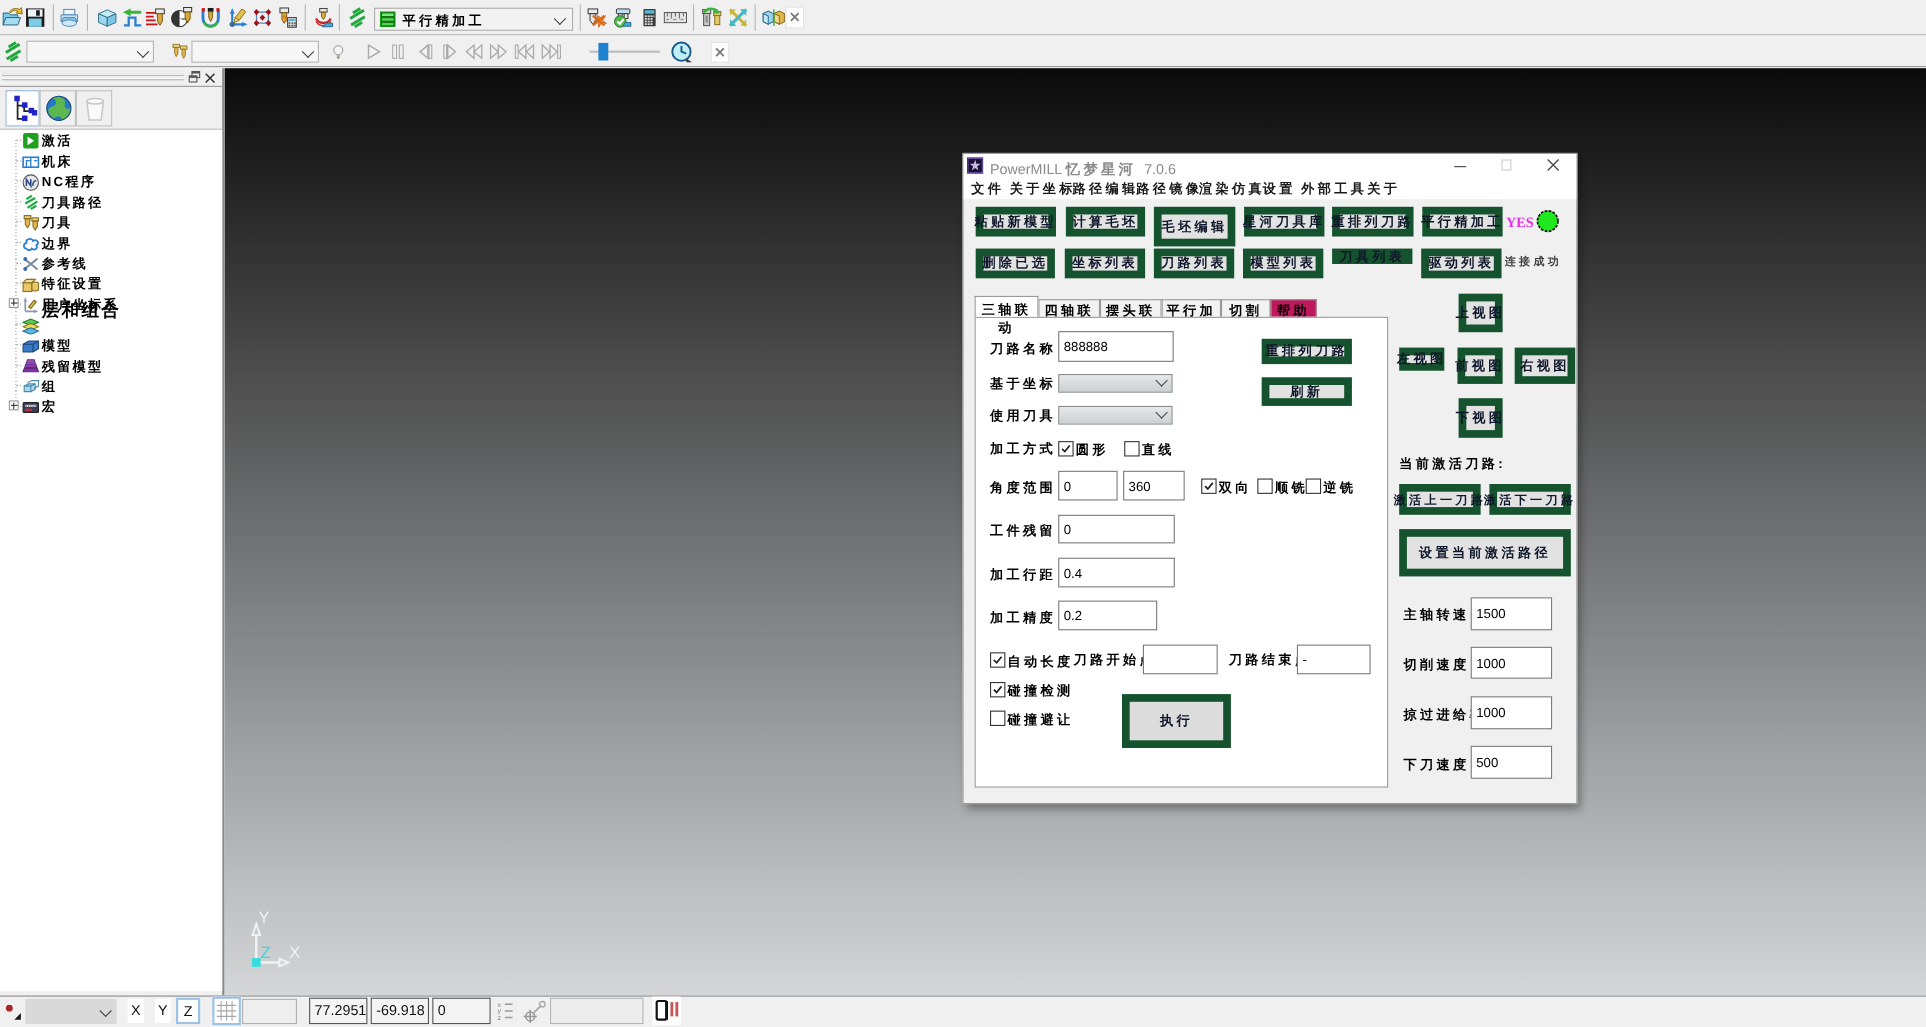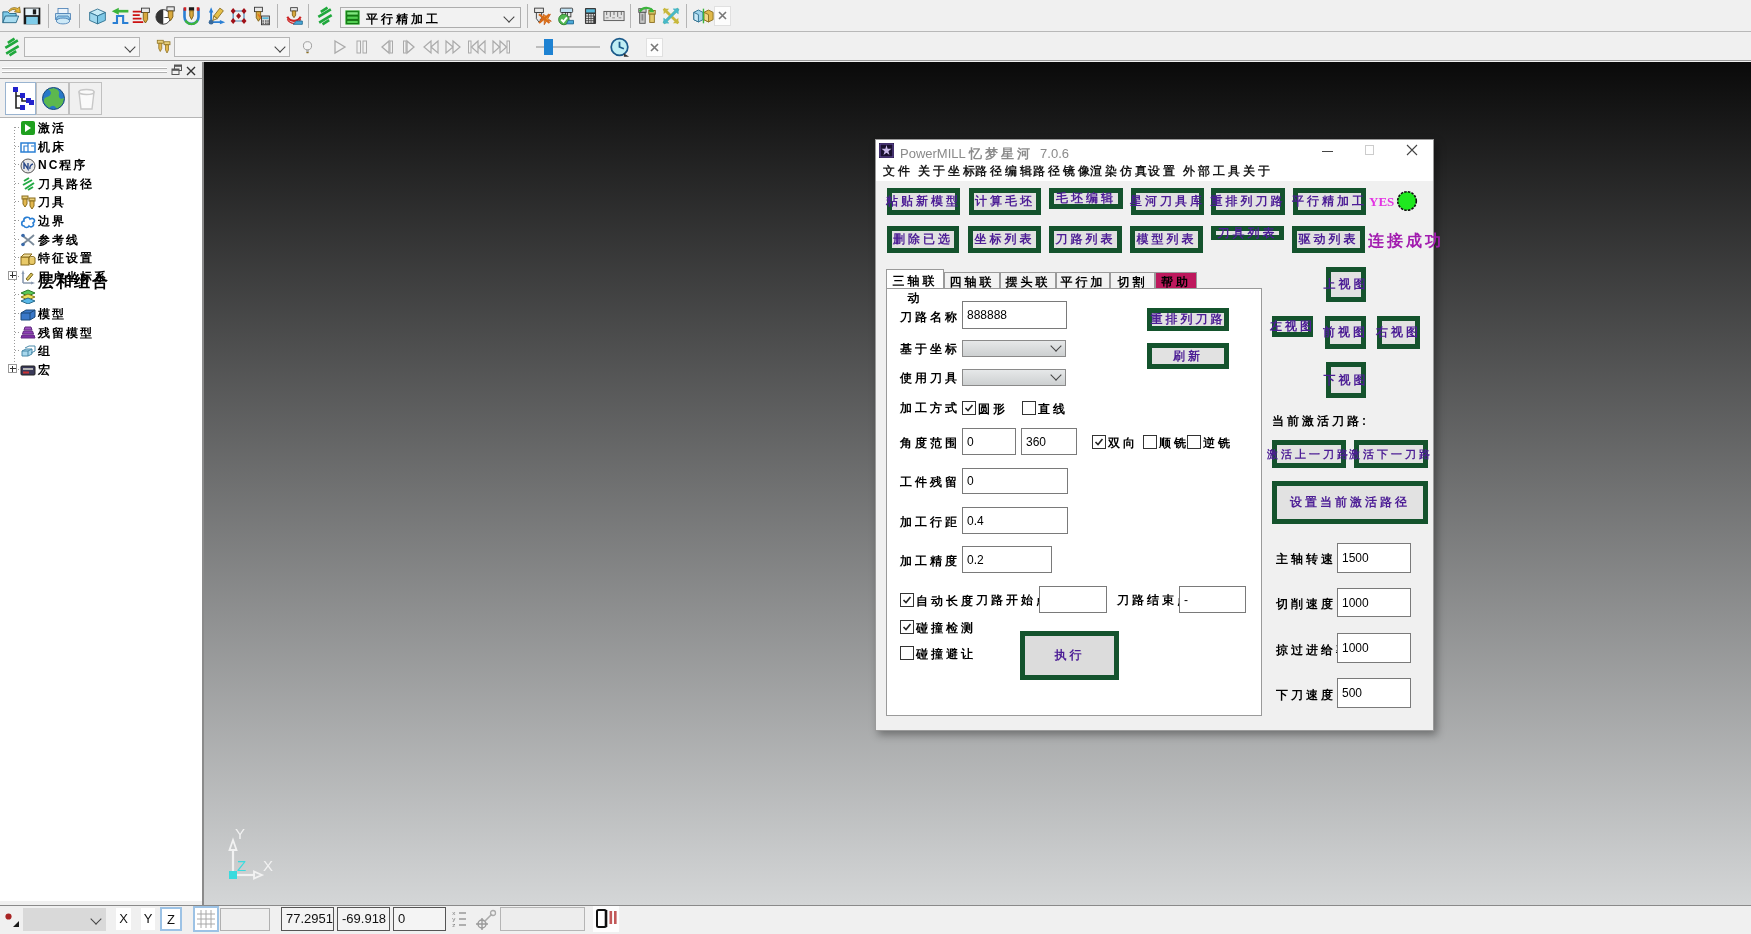--- a/index.html
+++ b/index.html
@@ -1,19 +1,19 @@
 <!DOCTYPE html>
 <html><head><meta charset="utf-8">
 <style>
 *{margin:0;padding:0;box-sizing:border-box}
 html,body{width:1751px;height:934px;overflow:hidden;background:#f0f0f0;
  font-family:"Liberation Sans",sans-serif;position:relative}
 .ab{position:absolute}
 .cjk{letter-spacing:3px;font-weight:bold}
-.btn{position:absolute;background:#e2e2e2;border:5px solid #14532d;color:#4c1d95;
+.btn{position:absolute;background:#e2e2e2;border:7px solid #14532d;color:#0f172a;
  display:flex;align-items:center;justify-content:center;font-size:12px;white-space:nowrap}
 .inp{position:absolute;background:#fff;border:1px solid #7a7a7a;color:#000;
  font-size:12px;display:flex;align-items:center;padding-left:4px}
 .cb{position:absolute;width:14px;height:14px;background:#fff;border:1px solid #333}
 .lbl{position:absolute;font-size:12px;color:#000;white-space:nowrap}
 .combo{position:absolute;background:#fff;border:1px solid #7a7a7a}
 .combod{position:absolute;background:linear-gradient(#e6e8e9,#cdd0d1);border:1px solid #8a8a8a}
 .chev{position:absolute;width:8px;height:8px;border-right:1.6px solid #444;border-bottom:1.6px solid #444;transform:rotate(45deg)}
 </style></head><body>
 
@@ -436,35 +436,35 @@
 <div class="lbl cjk" style="left:883px;top:163px;font-size:12px;color:#1a1a1a">文件</div>
 <div class="lbl cjk" style="left:918px;top:163px;font-size:12px;color:#1a1a1a">关于坐标</div>
 <div class="lbl cjk" style="left:975px;top:163px;font-size:12px;color:#1a1a1a">路径编辑</div>
 <div class="lbl cjk" style="left:1033px;top:163px;font-size:12px;color:#1a1a1a">路径镜像</div>
 <div class="lbl cjk" style="left:1090px;top:163px;font-size:12px;color:#1a1a1a">渲染仿真</div>
 <div class="lbl cjk" style="left:1148px;top:163px;font-size:12px;color:#1a1a1a">设置</div>
 <div class="lbl cjk" style="left:1183px;top:163px;font-size:12px;color:#1a1a1a">外部工具</div>
 <div class="lbl cjk" style="left:1243px;top:163px;font-size:12px;color:#1a1a1a">关于</div>
 <div class="btn cjk" style="left:887px;top:188px;width:73px;height:27px">粘贴新模型</div>
 <div class="btn cjk" style="left:969px;top:188px;width:72px;height:27px">计算毛坯</div>
-<div class="btn cjk" style="left:1049px;top:188px;width:74px;height:21px">毛坯编辑</div>
+<div class="btn cjk" style="left:1049px;top:188px;width:74px;height:36px">毛坯编辑</div>
 <div class="btn cjk" style="left:1131px;top:188px;width:73px;height:27px">星河刀具库</div>
 <div class="btn cjk" style="left:1211px;top:188px;width:74px;height:27px">重排列刀路</div>
 <div class="btn cjk" style="left:1293px;top:188px;width:73px;height:27px">平行精加工</div>
 <div class="ab" style="left:1369px;top:194px;font-size:13px;color:#e332e3;font-weight:bold;font-family:'Liberation Serif',serif">YES</div>
 <svg class="ab" style="left:1396px;top:190px" width="22" height="22">
     <circle cx="11" cy="11" r="9.3" fill="#1fe81f" stroke="#111" stroke-width="1.6" stroke-dasharray="2.5 1.2"></circle>
   </svg>
 <div class="btn cjk" style="left:887px;top:226px;width:72px;height:27px">删除已选</div>
 <div class="btn cjk" style="left:968px;top:226px;width:73px;height:27px">坐标列表</div>
 <div class="btn cjk" style="left:1049px;top:226px;width:73px;height:27px">刀路列表</div>
 <div class="btn cjk" style="left:1130px;top:226px;width:73px;height:27px">模型列表</div>
 <div class="btn cjk" style="left:1211px;top:226px;width:73px;height:14px">刀具列表</div>
 <div class="btn cjk" style="left:1292px;top:226px;width:73px;height:27px">驱动列表</div>
-<div class="ab cjk" style="left:1368px;top:231px;font-size:16px;color:#a21caf">连接成功</div>
+<div class="ab cjk" style="left:1368px;top:231px;font-size:10px;color:#404040">连接成功</div>
 <div class="ab" style="left:886px;top:269px;width:58px;height:19px;background:#fff;border:1px solid #9a9a9a;border-bottom:none;z-index:3;text-align:center;font-size:12px;padding-top:3px" class2="cjk"><span class="cjk">三轴联动</span></div>
 <div class="ab" style="left:944px;top:272px;width:56px;height:16px;background:#f2f2f2;border:1px solid #9a9a9a;border-bottom:none;text-align:center;font-size:12px;padding-top:1px"><span class="cjk">四轴联动</span></div>
 <div class="ab" style="left:1000px;top:272px;width:56px;height:16px;background:#f2f2f2;border:1px solid #9a9a9a;border-bottom:none;text-align:center;font-size:12px;padding-top:1px"><span class="cjk">摆头联动</span></div>
 <div class="ab" style="left:1056px;top:272px;width:54px;height:16px;background:#f2f2f2;border:1px solid #9a9a9a;border-bottom:none;text-align:center;font-size:12px;padding-top:1px"><span class="cjk">平行加工</span></div>
 <div class="ab" style="left:1110px;top:272px;width:45px;height:16px;background:#f2f2f2;border:1px solid #9a9a9a;border-bottom:none;text-align:center;font-size:12px;padding-top:1px"><span class="cjk">切割锯</span></div>
 <div class="ab" style="left:1155px;top:272px;width:42px;height:16px;background:#be185d;border:1px solid #9a9a9a;border-bottom:none;text-align:center;font-size:12px;padding-top:1px"><span class="cjk">帮助</span></div>
 <div class="ab" style="left:886px;top:288px;width:376px;height:428px;background:#fff;border:1px solid #9a9a9a;z-index:1"></div>
 <div class="lbl cjk" style="z-index:4;left:900px;top:309px;font-size:12px">刀路名称</div>
 <div class="inp" style="z-index:4;left:962px;top:301px;width:105px;height:28px">888888</div>
 <div class="lbl cjk" style="z-index:4;left:900px;top:341px;font-size:12px">基于坐标</div>
@@ -514,21 +514,21 @@
   </svg>
 <div class="lbl cjk" style="z-index:4;left:916px;top:620px">碰撞检测</div>
 <div class="cb" style="z-index:4;left:900px;top:646px"></div>
 <div class="lbl cjk" style="z-index:4;left:916px;top:646px">碰撞避让</div>
 <div class="btn cjk" style="z-index:4;left:1020px;top:631px;width:99px;height:49px;background:#dcdcdc">执行</div>
 <div class="btn cjk" style="z-index:4;left:1147px;top:308px;width:82px;height:23px">重排列刀路</div>
 <div class="btn cjk" style="z-index:4;left:1147px;top:343px;width:82px;height:26px">刷新</div>
 <div class="btn cjk" style="left:1326px;top:267px;width:40px;height:35px">上视图</div>
 <div class="btn cjk" style="left:1272px;top:316px;width:41px;height:21px">左视图</div>
 <div class="btn cjk" style="left:1325px;top:316px;width:41px;height:33px">前视图</div>
-<div class="btn cjk" style="left:1377px;top:316px;width:43px;height:33px">右视图</div>
+<div class="btn cjk" style="left:1377px;top:316px;width:55px;height:33px">右视图</div>
 <div class="btn cjk" style="left:1326px;top:362px;width:40px;height:36px">下视图</div>
 <div class="lbl cjk" style="left:1272px;top:413px;font-size:12px">当前激活刀路:</div>
 <div class="btn cjk" style="left:1272px;top:440px;width:74px;height:28px;font-size:11px">激活上一刀路</div>
 <div class="btn cjk" style="left:1354px;top:440px;width:74px;height:28px;font-size:11px">激活下一刀路</div>
 <div class="btn cjk" style="left:1272px;top:481px;width:156px;height:43px">设置当前激活路径</div>
 <div class="lbl cjk" style="z-index:4;left:1276px;top:551px;font-size:12px">主轴转速</div>
 <div class="inp" style="z-index:4;left:1337px;top:543px;width:74px;height:30px">1500</div>
 <div class="lbl cjk" style="z-index:4;left:1276px;top:596px;font-size:12px">切削速度</div>
 <div class="inp" style="z-index:4;left:1337px;top:588px;width:74px;height:29px">1000</div>
 <div class="lbl cjk" style="z-index:4;left:1276px;top:642px;font-size:12px">掠过进给率</div>

